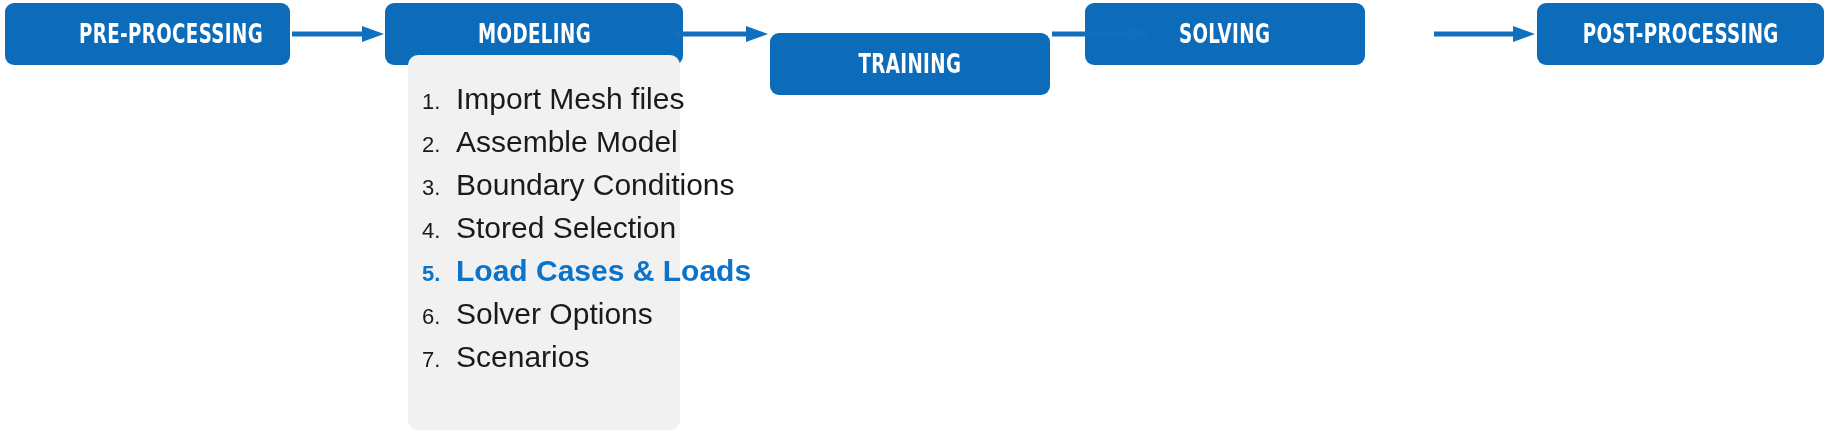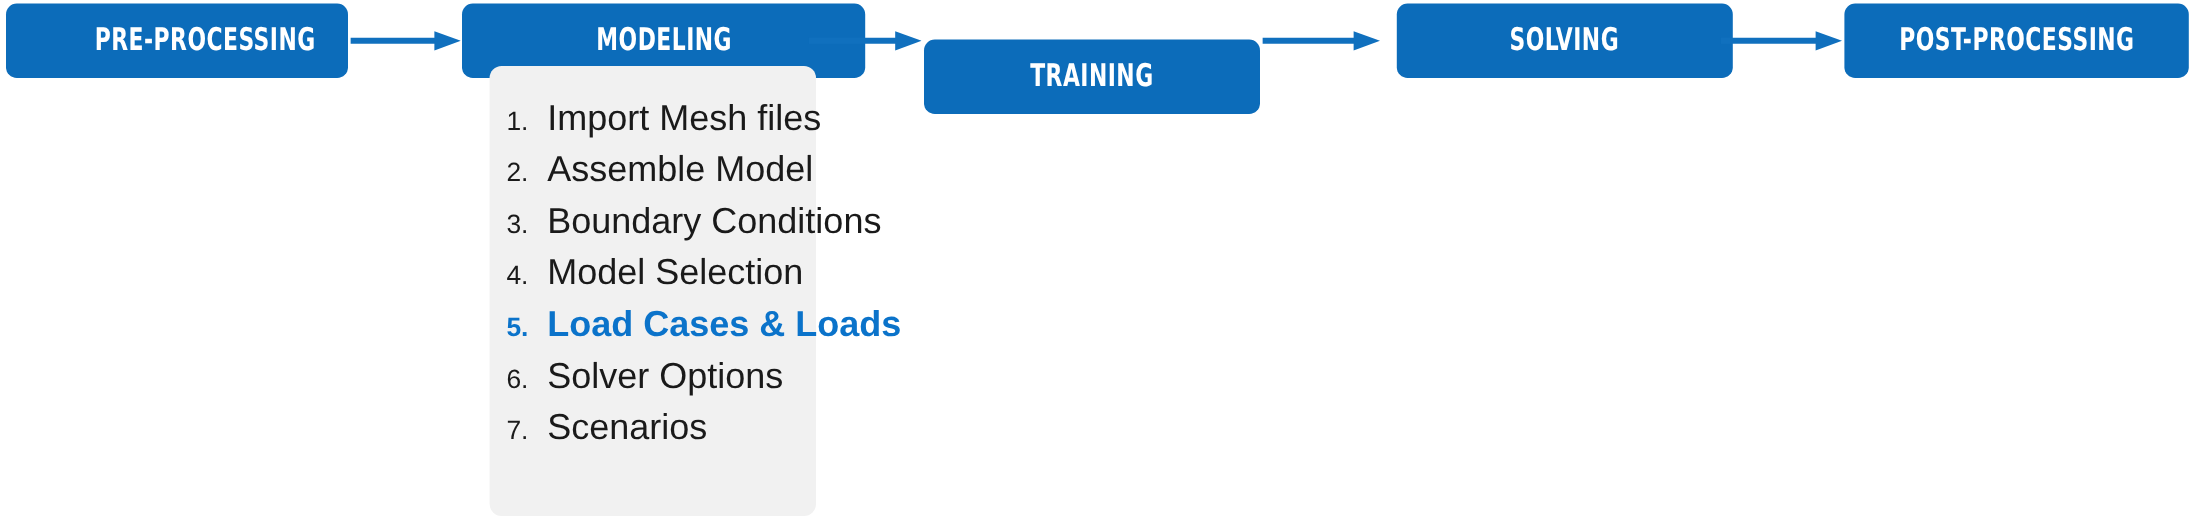--- a/index.html
+++ b/index.html
@@ -96,29 +96,29 @@
 </style>
 </head>
 <body>
 
 <div id="canvas">
 
   <div class="stage-box" style="left:5px; width:285px;padding-left:47px;">
     <span class="stage-label">PRE-PROCESSING</span>
   </div>
 
-  <div class="stage-box" style="left:385px; width:336px;">
+  <div class="stage-box" style="left:385px; width:298px;">
     <span class="stage-label">MODELING</span>
   </div>
 
   <div class="stage-box" style="left:770px; width:280px;margin-top:30px;">
     <span class="stage-label">TRAINING</span>
   </div>
 
-  <div class="stage-box" style="left:1164px; width:280px;">
+  <div class="stage-box" style="left:1085px; width:280px;">
     <span class="stage-label">SOLVING</span>
   </div>
 
   <div class="stage-box" style="left:1537px; width:287px;">
     <span class="stage-label">POST-PROCESSING</span>
   </div>
 
   <div class="arrow" style="left:292px; width:92px;">
     <svg width="92" height="18" viewBox="0 0 92 18">
       <line x1="0" y1="9" x2="74" y2="9" stroke="#1070be" stroke-width="5"></line>
@@ -160,21 +160,21 @@
         <span class="txt">Assemble Model</span>
       </li>
 
       <li class="detail-item">
         <span class="num">3.</span>
         <span class="txt">Boundary Conditions</span>
       </li>
 
       <li class="detail-item">
         <span class="num">4.</span>
-        <span class="txt">Model Selection</span>
+        <span class="txt">Stored Selection</span>
       </li>
 
       <li class="detail-item active">
         <span class="num">5.</span>
         <span class="txt">Load Cases &amp; Loads</span>
       </li>
 
       <li class="detail-item">
         <span class="num">6.</span>
         <span class="txt">Solver Options</span>

